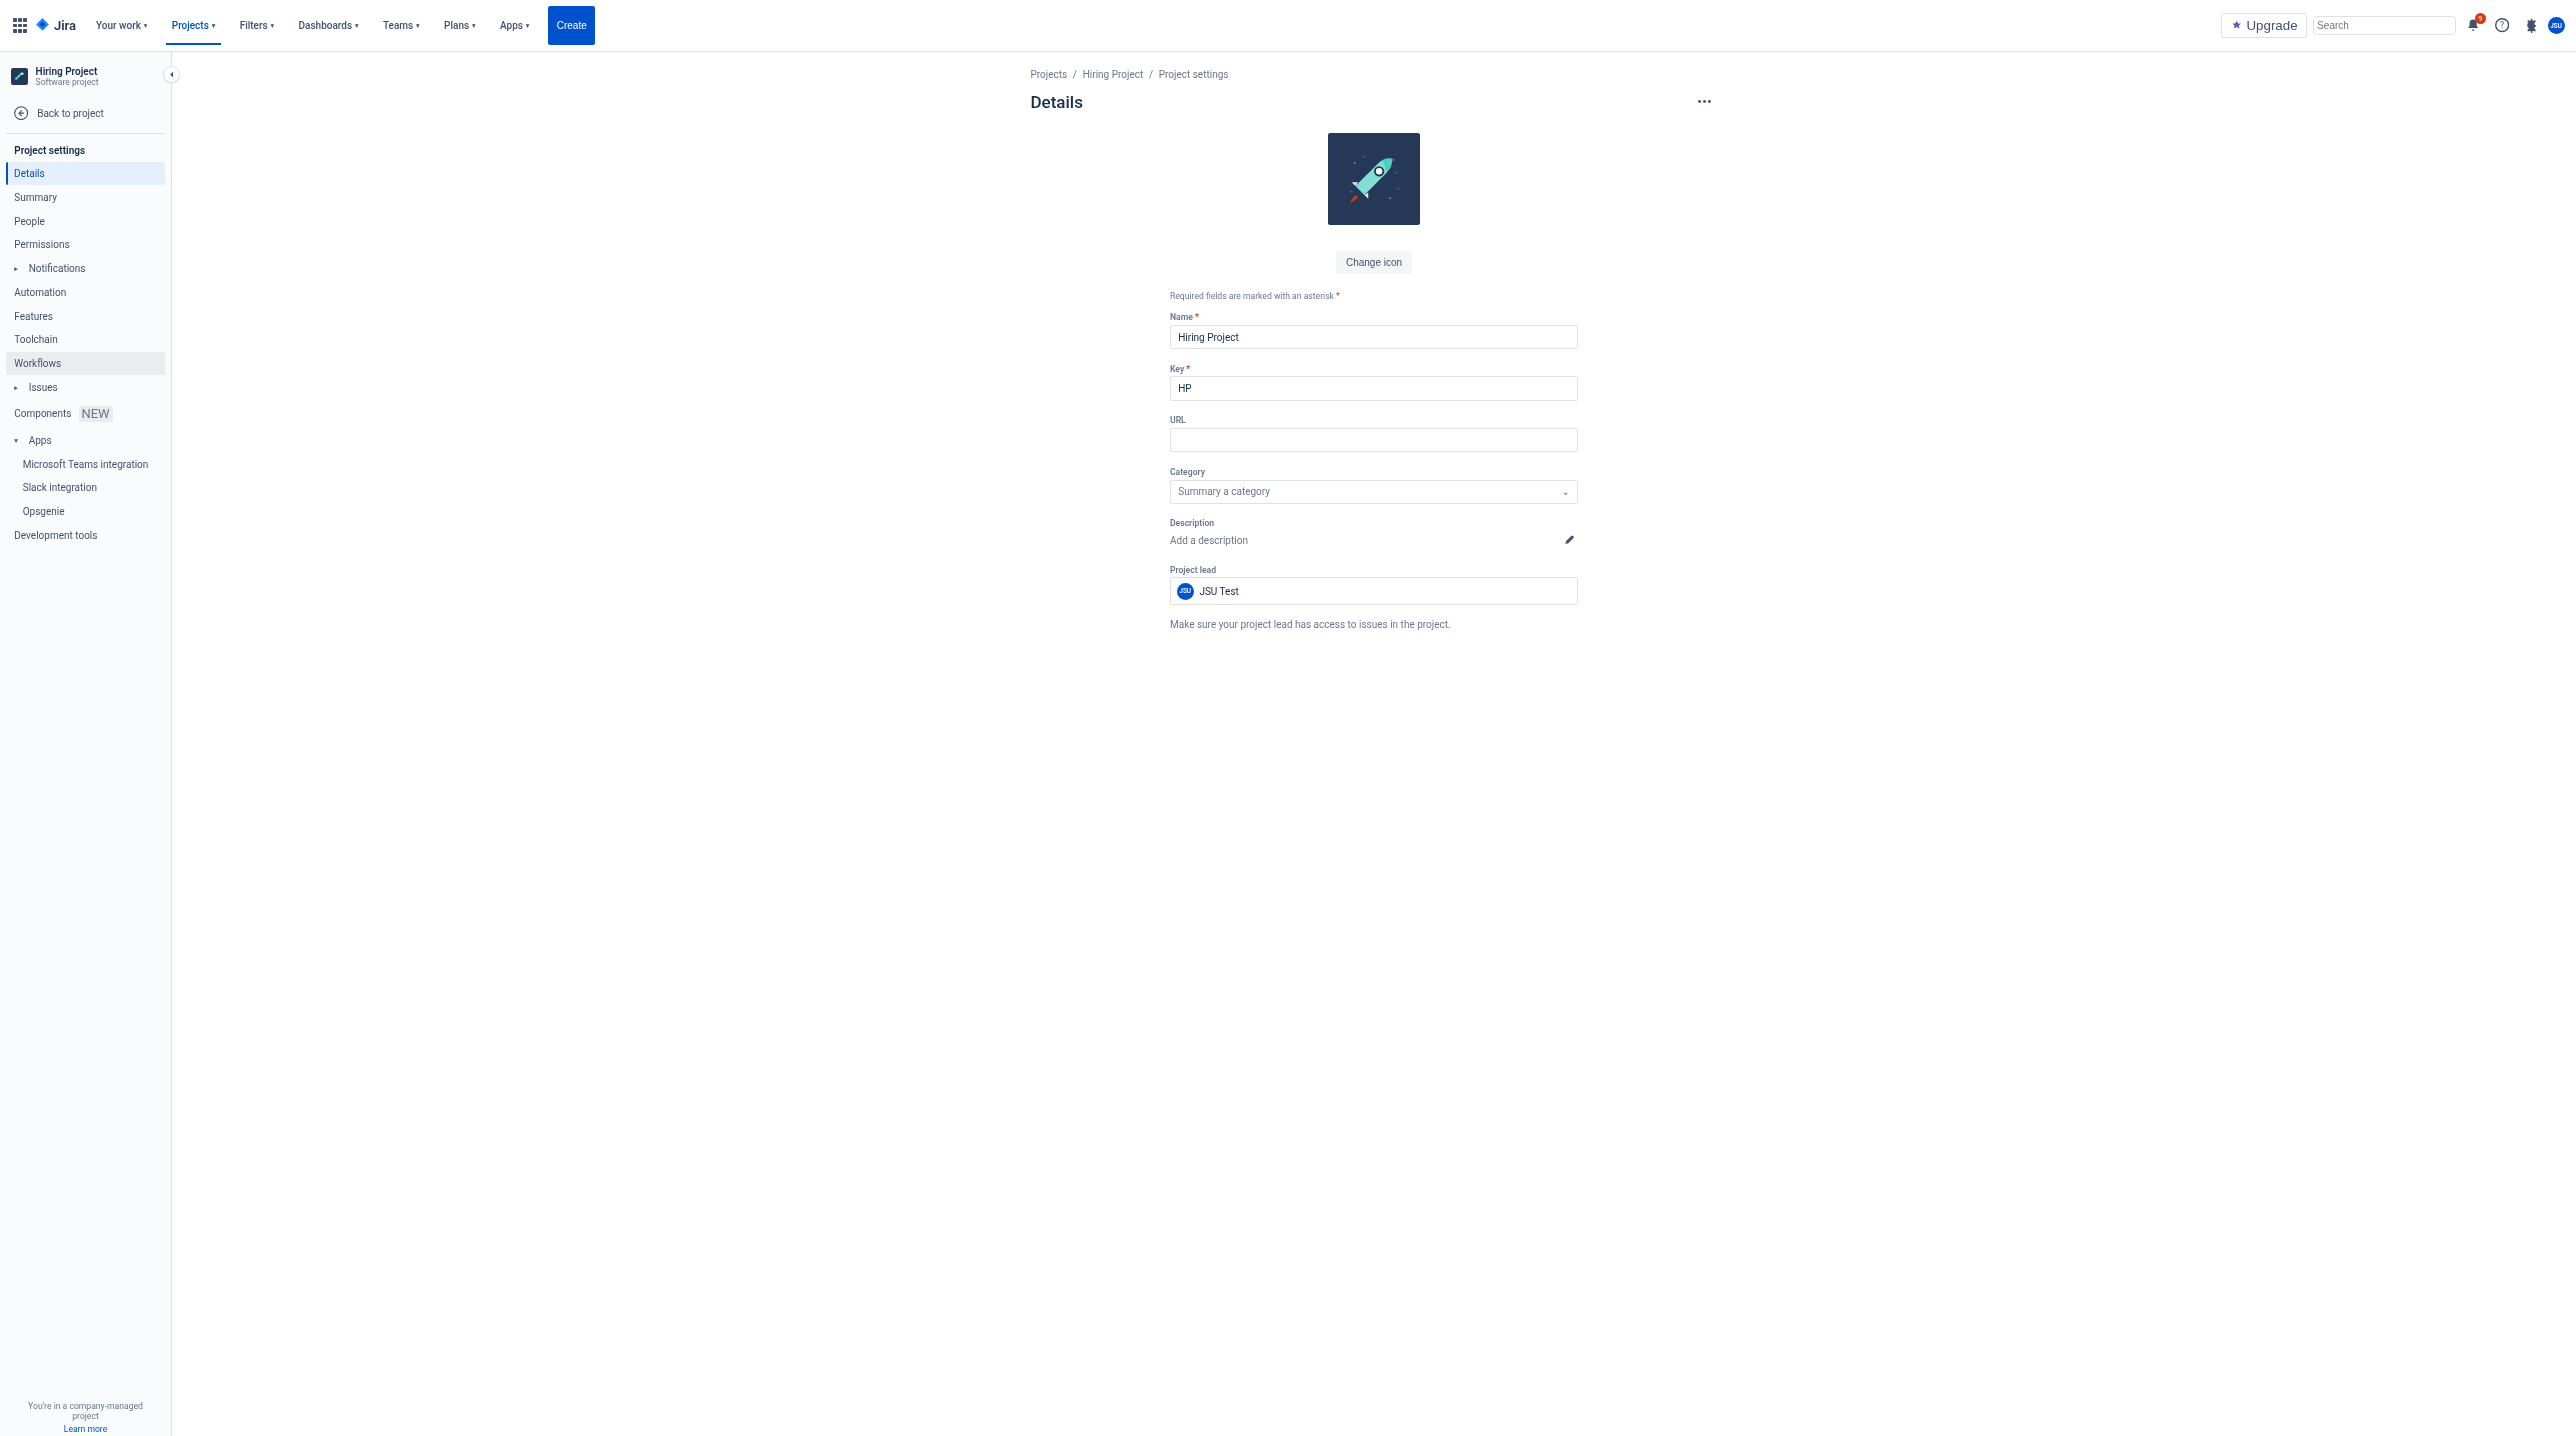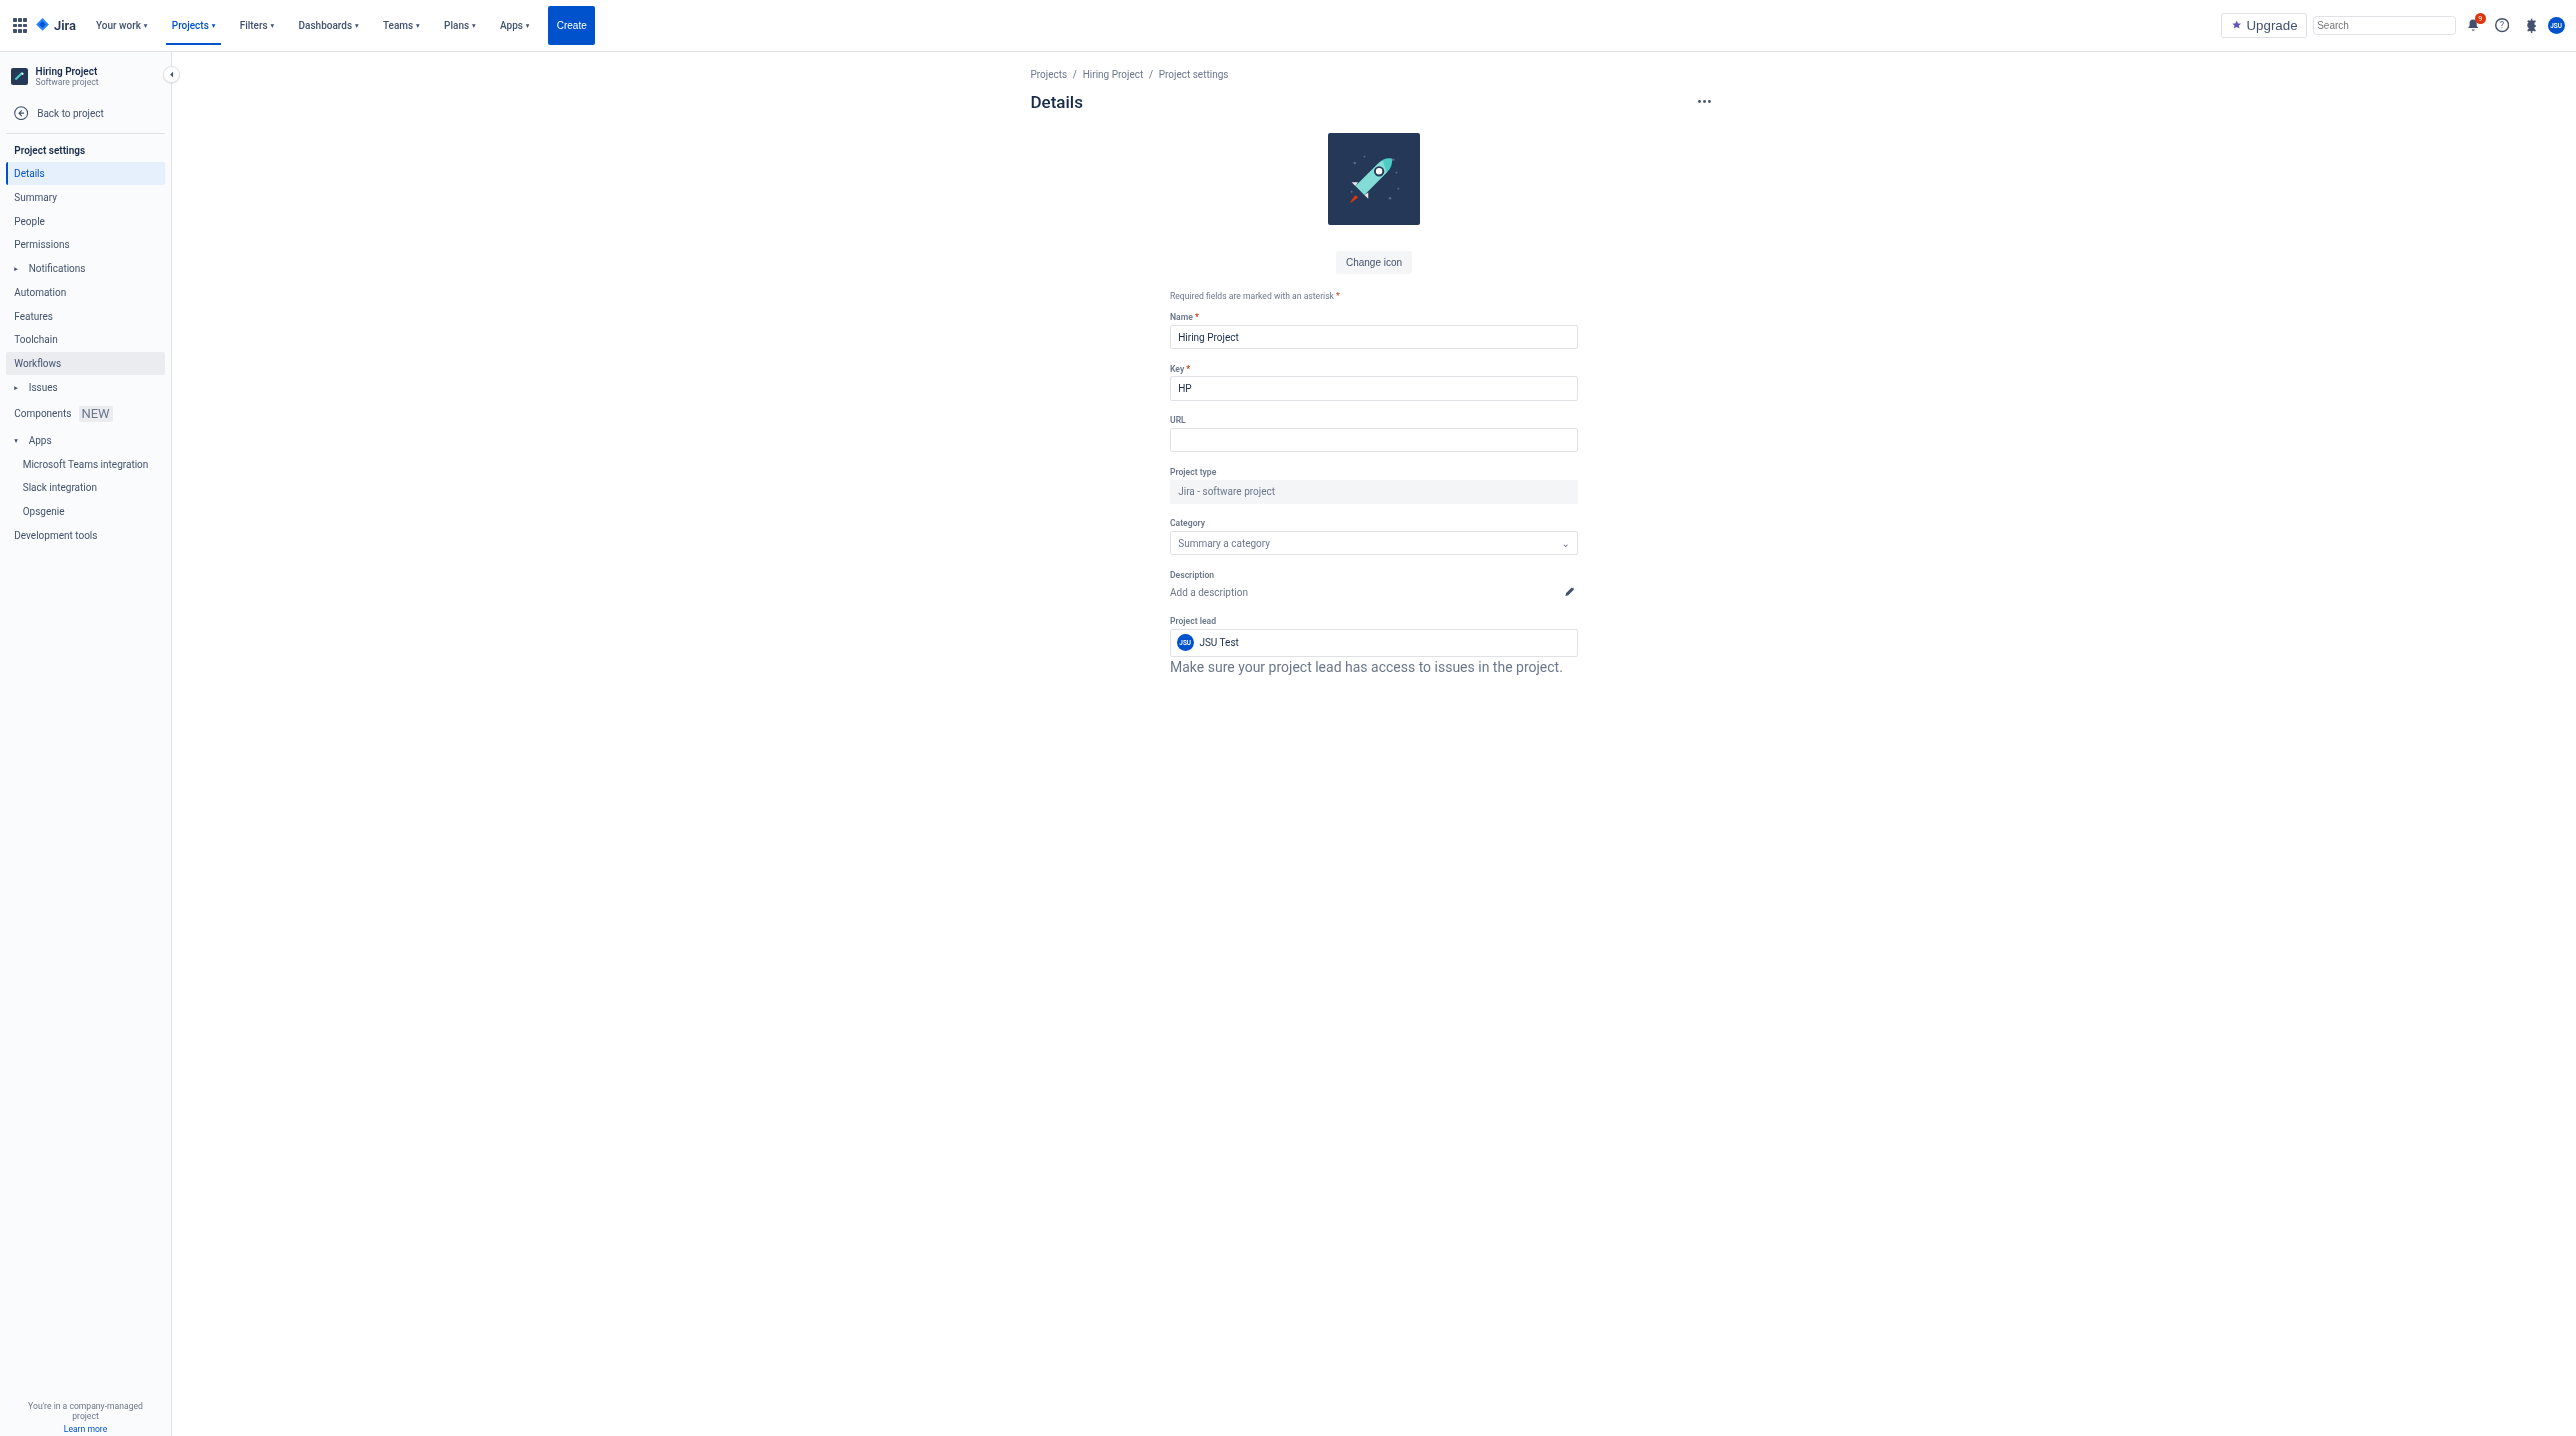--- a/index.html
+++ b/index.html
@@ -66,21 +66,21 @@
     .form-group { margin-bottom: 14.3px; }
     .form-label { font-size: 8.6px; font-weight: 600; color: #6B778C; display: block; margin-bottom: 2.9px; }
     .form-input { width: 100%; border: 1.4px solid #dfe1e6; border-radius: 2.1px; padding: 5.7px 7.2px; font-size: 10px; color: #172B4D; font-family: inherit; }
     .form-input[readonly] { background: #f4f5f7; color: #6B778C; border-color: #f4f5f7; }
     .form-select { width: 100%; border: 1.4px solid #dfe1e6; border-radius: 2.1px; padding: 5.7px 7.2px; font-size: 10px; display: flex; justify-content: space-between; align-items: center; cursor: pointer; color: #6B778C; }
     .description-row { display: flex; justify-content: space-between; align-items: center; }
     .description-placeholder { color: #6B778C; padding: 2.9px 0; }
     .edit-icon { cursor: pointer; color: #42526E; padding: 2.9px; }
     .lead-field { width: 100%; border: 1.4px solid #dfe1e6; border-radius: 2.1px; padding: 4.3px 5.7px; display: flex; align-items: center; gap: 5.7px; cursor: pointer; }
     .lead-avatar { width: 17px; height: 17px; border-radius: 50%; background: #0052CC; color: #fff; display: flex; align-items: center; justify-content: center; font-size: 6.4px; font-weight: 600; }
-    .help-text { font-size: 14px; color: #6B778C; margin-top: 2px; }
+    .help-text { font-size: 10px; color: #6B778C; margin-top: 14px; }
   </style>
 </head>
 <body>
 
 <div class="header">
   <div class="app-switcher">
     <span></span>
       <span></span>
       <span></span>
       <span></span>
@@ -301,24 +301,20 @@
         <div class="form-group">
           <label class="form-label"><span>Key</span> <span class="asterisk">*</span></label>
           <input class="form-input" type="text" value="HP" style="">
         </div>
 
         <div class="form-group">
           <label class="form-label">URL</label>
           <input class="form-input" type="text" value="" style="">
         </div>
 
-        <div class="form-group">
-          <label class="form-label">Project type</label>
-          <input class="form-input" type="text" readonly="" value="Jira - software project" style="">
-        </div>
 
         <div class="form-group">
           <label class="form-label">Category</label>
           <div class="form-select">
             <span>Summary a category</span>
             <span>⌄</span>
           </div>
         </div>
 
         <div class="form-group">

